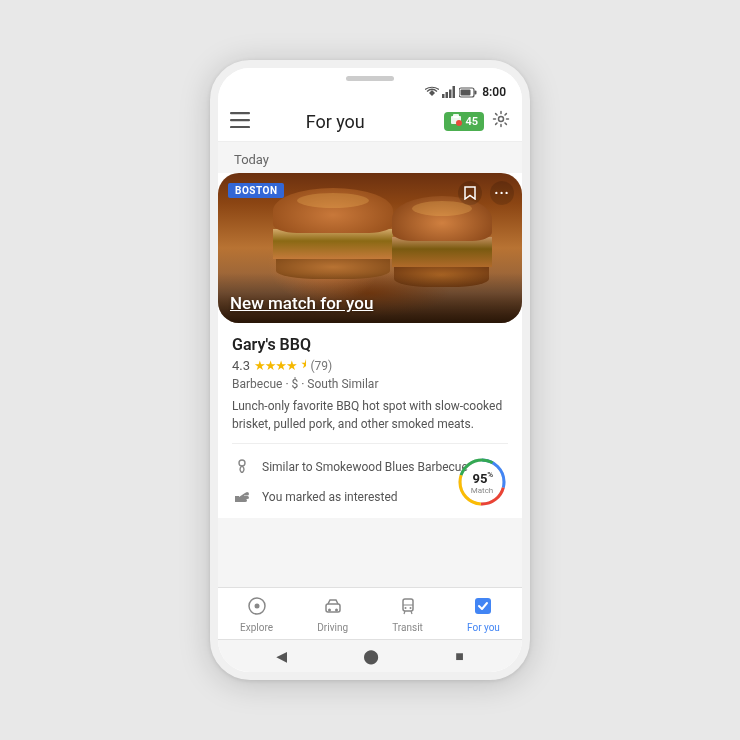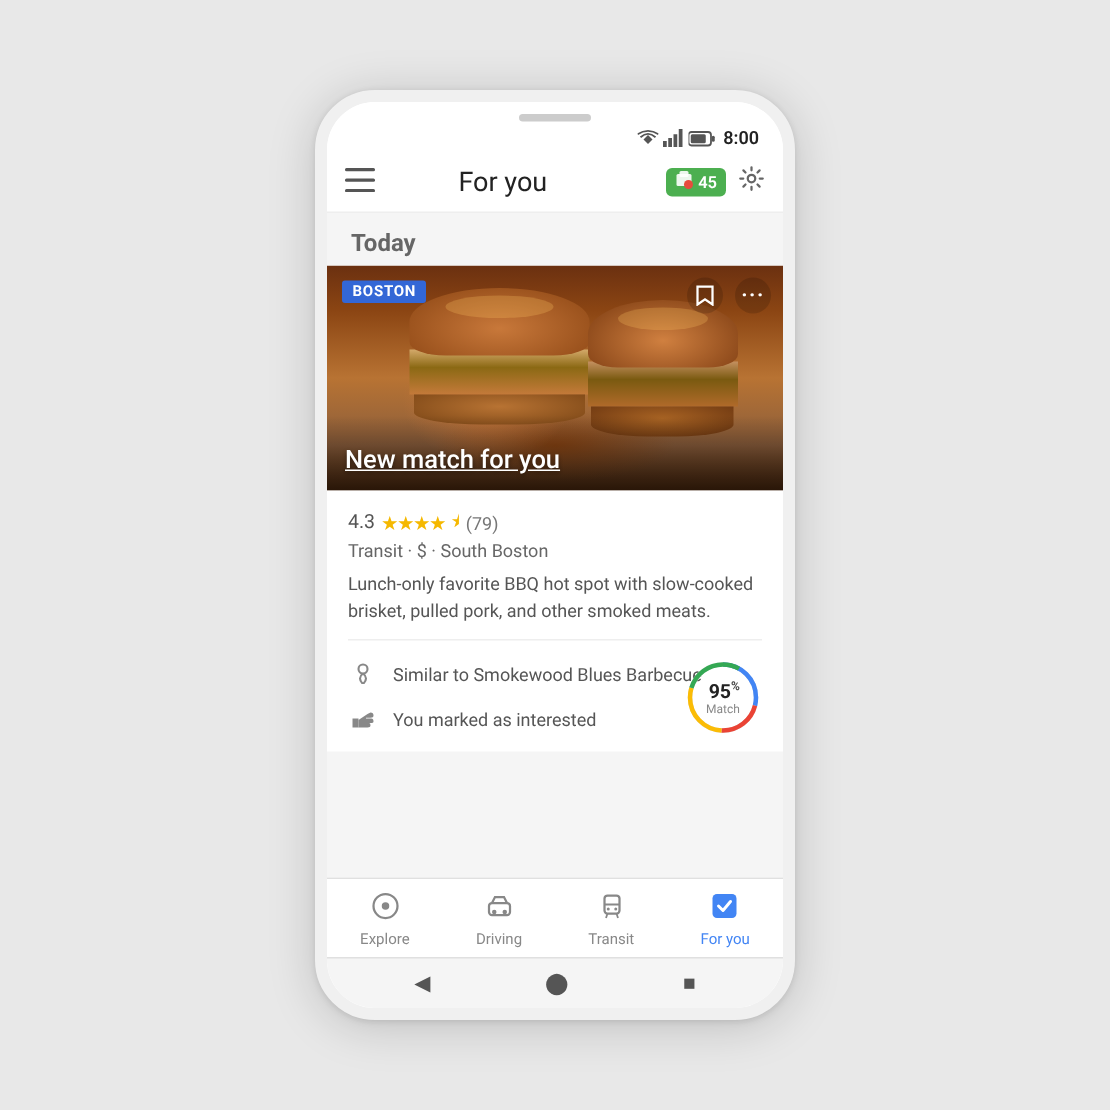--- a/index.html
+++ b/index.html
@@ -99,35 +99,36 @@
       color: #555;
       cursor: pointer;
     }
     .scroll-area {
       flex: 1;
       overflow-y: auto;
       background: #f5f5f5;
     }
     .section-label {
       padding: 10px 16px 6px 16px;
-      font-size: 16px;
+      font-size: 13px;
       color: #666;
       background: #f5f5f5;
-      font-weight: 700;
+      font-weight: 400;
     }
     .card {
       background: #fff;
       margin: 0 0 8px 0;
     }
     .card-image-container {
       position: relative;
       width: 100%;
       height: 150px;
       background: linear-gradient(135deg, #8B4513 0%, #A0522D 30%, #CD853F 50%, #8B6914 70%, #7B3F00 100%);
       overflow: hidden;
+      border-radius: 21px;
     }
     .card-image-bg {
       width: 100%;
       height: 100%;
       background:
         radial-gradient(ellipse 80px 60px at 35% 60%, #c8773a 0%, transparent 70%),
         radial-gradient(ellipse 60px 40px at 70% 50%, #d4955a 0%, transparent 60%),
         radial-gradient(ellipse 100px 30px at 50% 80%, #8B4513 0%, transparent 80%),
         linear-gradient(180deg, #6B3010 0%, #8B4513 20%, #b87333 50%, #8B5E3C 80%, #5a3010 100%);
     }
@@ -463,27 +464,28 @@
             <span style="font-size:14px; font-weight:700; letter-spacing:1px; color:white;">···</span>
           </div>
         </div>
 
         <div class="card-image-overlay">
           <div class="card-image-title">New match for you</div>
         </div>
       </div>
 
       <div class="card-body">
+        <div class="restaurant-name">Gary's BBQ</div>
         <div class="rating-row">
           <span class="rating-num">4.3</span>
           <span class="stars">★★★★</span>
           <span style="color:#f5b800; font-size:11px;">⯨</span>
           <span class="review-count">(79)</span>
         </div>
-        <div class="meta-row">Transit · $ · South Boston</div>
+        <div class="meta-row">Barbecue · $ · South Similar</div>
         <div class="description">Lunch-only favorite BBQ hot spot with slow-cooked brisket, pulled pork, and other smoked meats.</div>
       </div>
 
       <div class="divider"></div>
 
       <div class="reasons-section">
         <div class="reason-row">
           <span class="reason-icon">
             <svg width="16" height="16" viewBox="0 0 16 16">
               <circle cx="8" cy="6" r="3" fill="none" stroke="#888" stroke-width="1.4"></circle>

